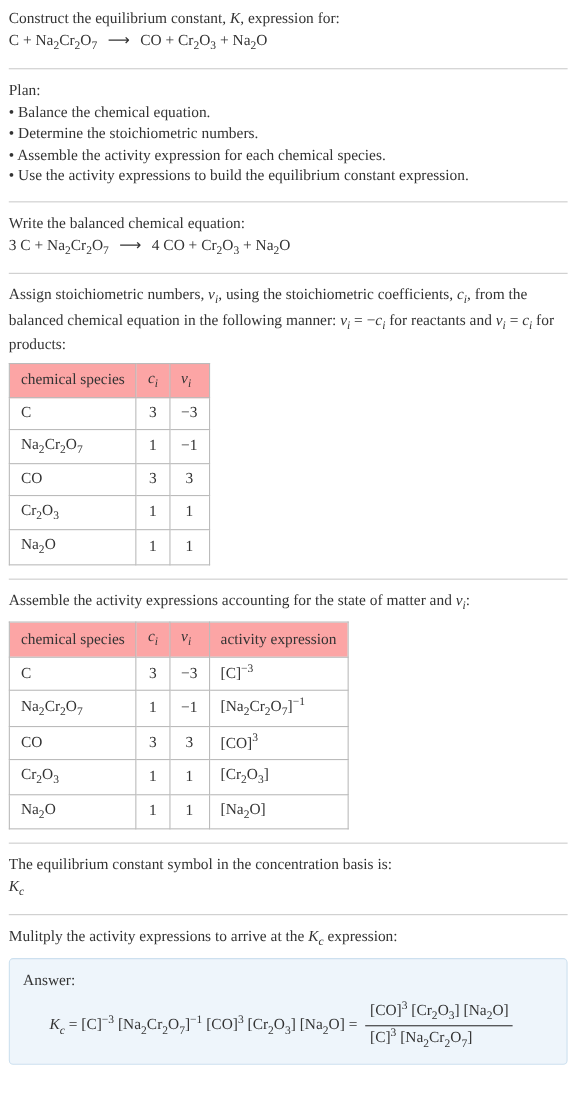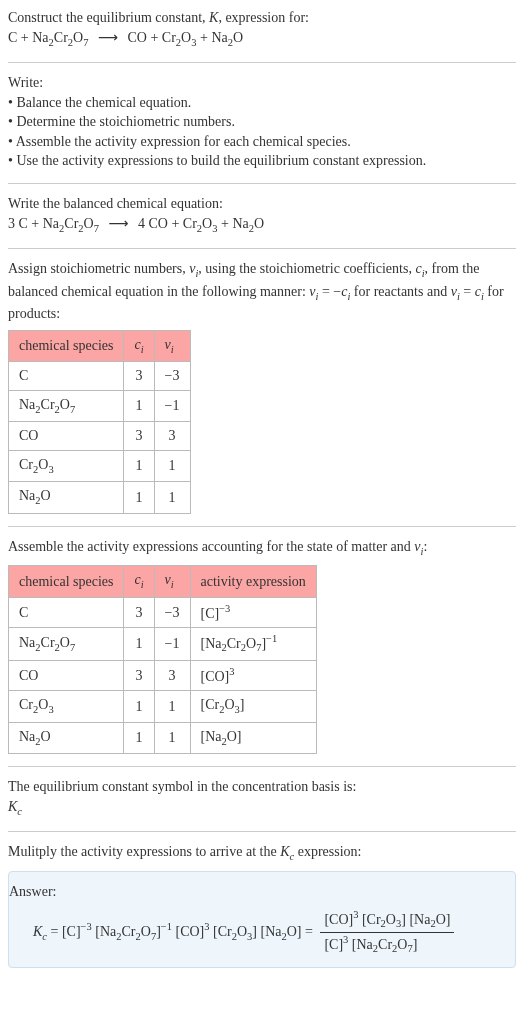--- a/index.html
+++ b/index.html
@@ -44,21 +44,21 @@
   th {
     background: #fca5a5;
   }
   td.num {
     text-align: center;
   }
   .answer-box {
     background: #eef5fb;
     border: 1px solid #cde0ef;
     border-radius: 4px;
-    padding: 10px 0;
+    padding: 10px 12px;
     margin-top: 6px;
   }
   .answer-label {
     margin-bottom: 6px;
   }
   .frac {
     display: inline-block;
     vertical-align: middle;
     text-align: left;
     margin: 0 4px;
@@ -87,21 +87,21 @@
   <div>
     <span>C + Na</span><span class="sub">2</span><span>Cr</span><span class="sub">2</span><span>O</span><span class="sub">7</span>
     <span class="arrow">⟶</span>
     <span>CO + Cr</span><span class="sub">2</span><span>O</span><span class="sub">3</span><span> + Na</span><span class="sub">2</span><span>O</span>
   </div>
 </div>
 
 <hr>
 
 <div class="section">
-  <div>Write:</div>
+  <div>Plan:</div>
   <div>• Balance the chemical equation.</div>
   <div>• Determine the stoichiometric numbers.</div>
   <div>• Assemble the activity expression for each chemical species.</div>
   <div>• Use the activity expressions to build the equilibrium constant expression.</div>
 </div>
 
 <hr>
 
 <div class="section">
   <div>Write the balanced chemical equation:</div>

